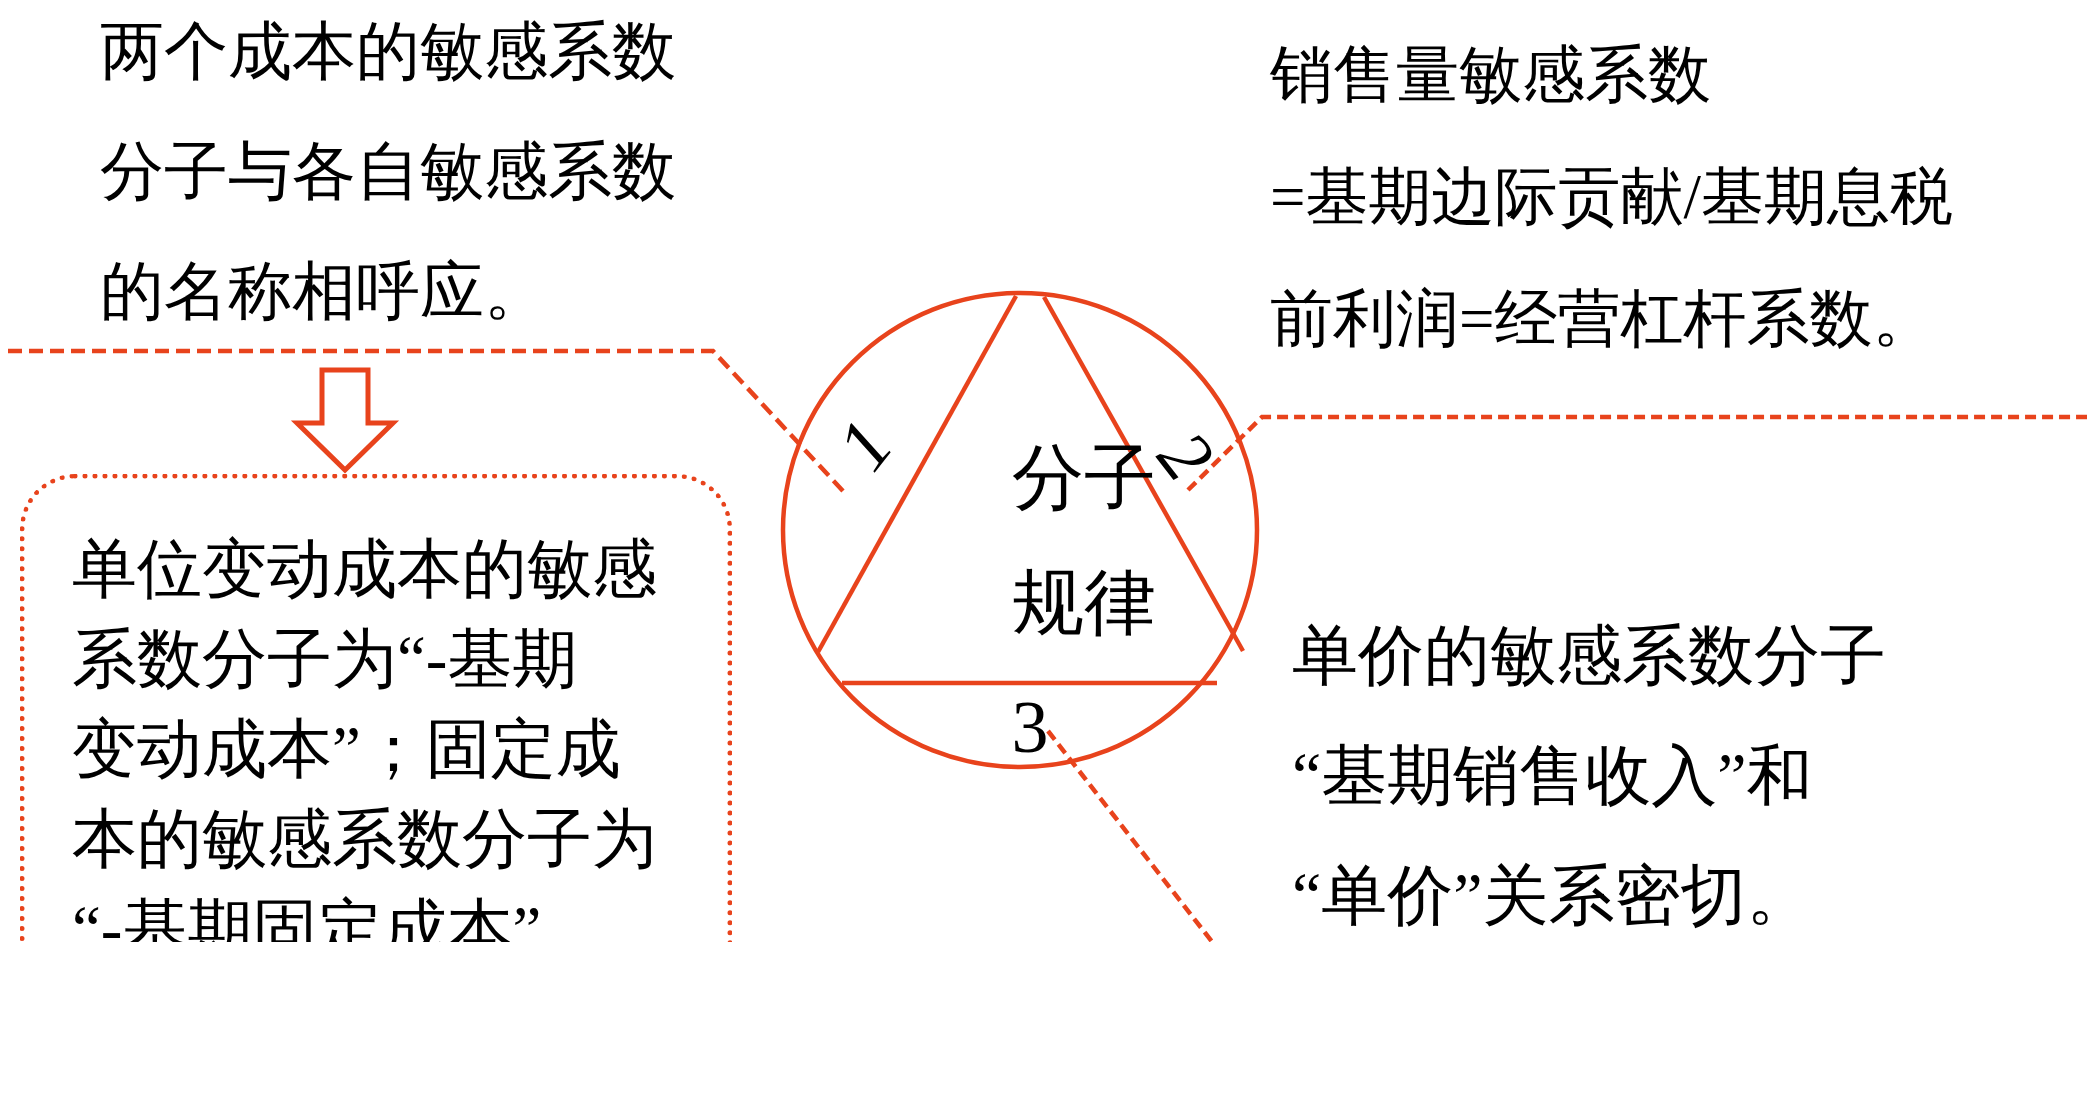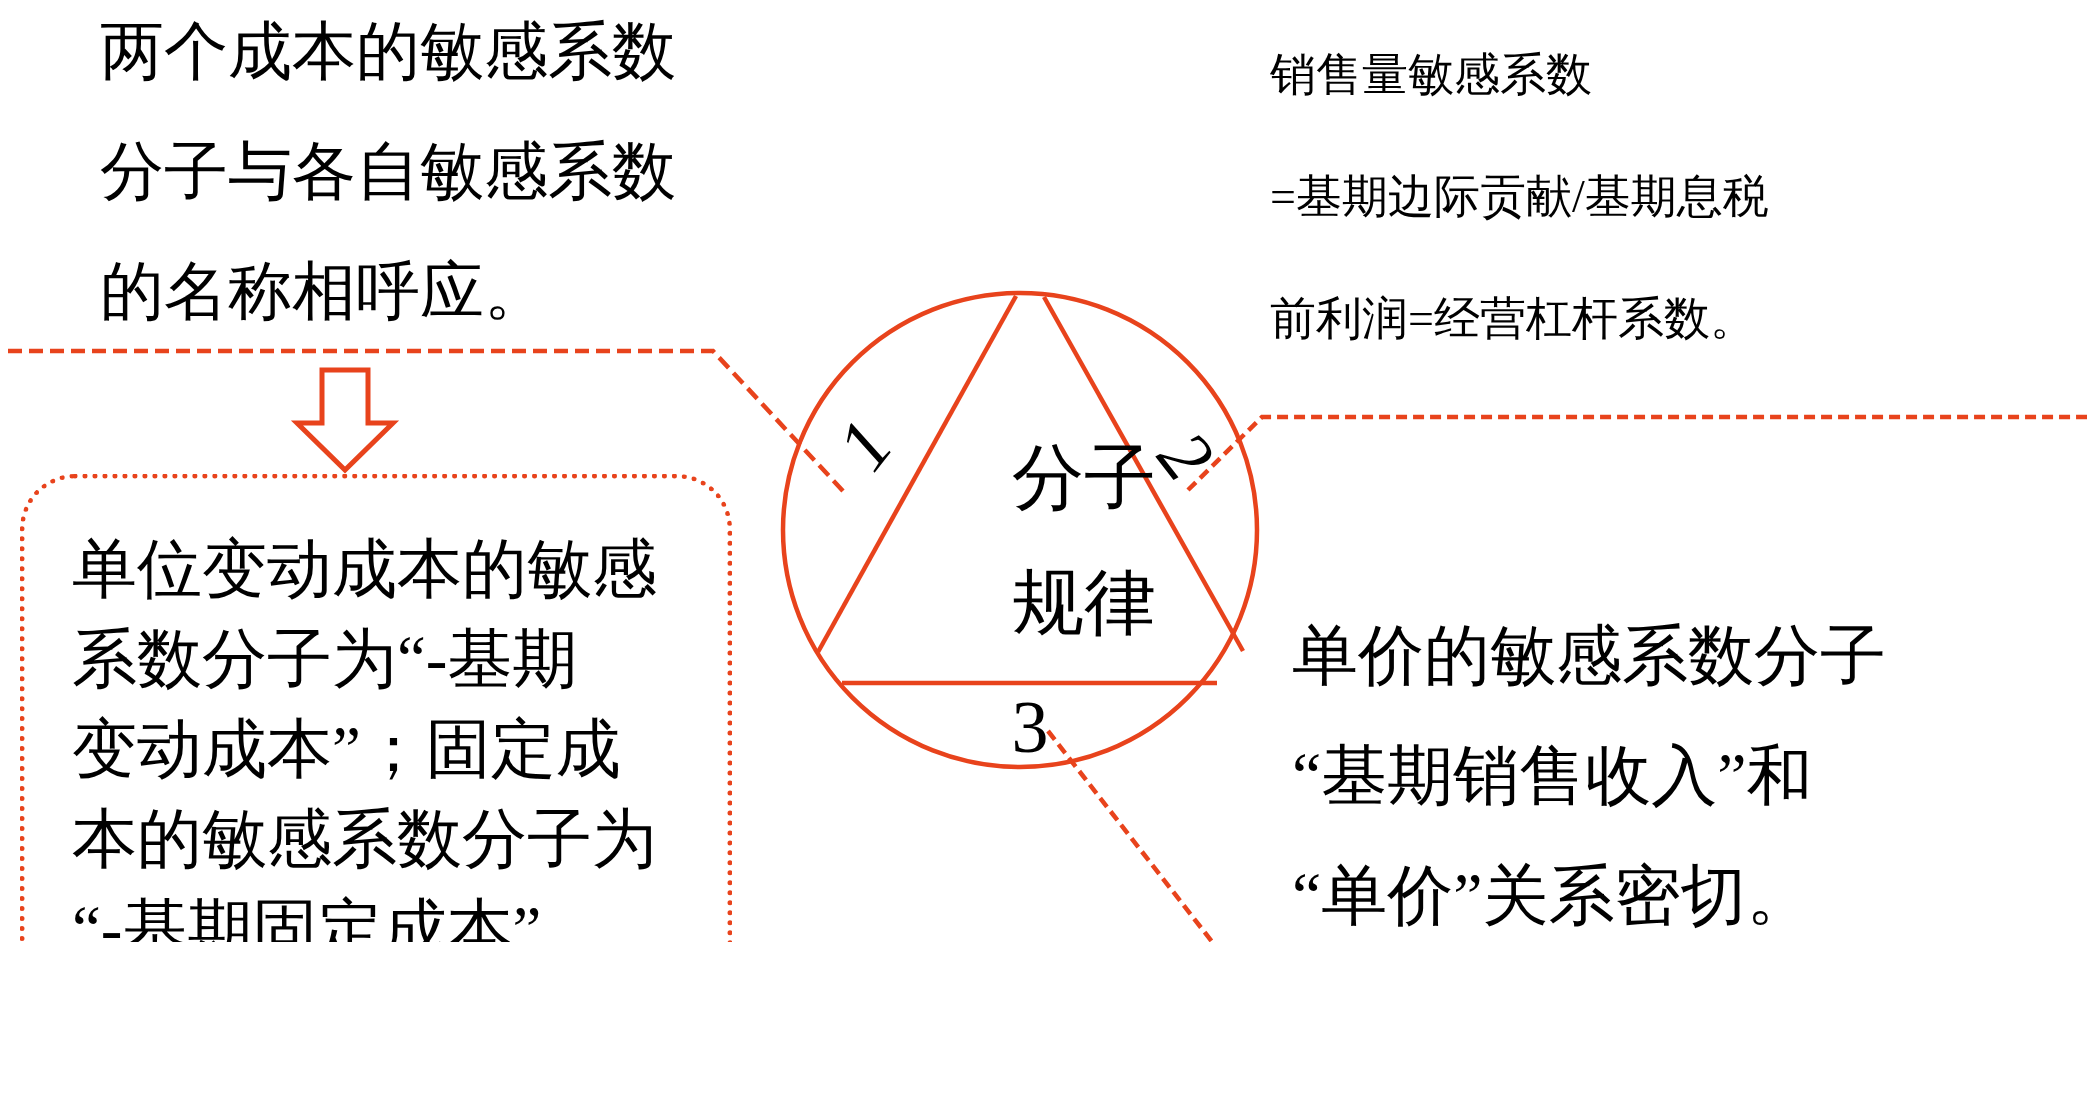--- a/index.html
+++ b/index.html
@@ -3,21 +3,21 @@
 <meta charset="utf-8">
 <style>
   html,body{margin:0;padding:0;background:#ffffff;}
   #canvas{
     position:relative;width:2087px;height:942px;overflow:hidden;background:#ffffff;
     font-family:"Liberation Serif","DejaVu Serif",serif;color:#000000;
   }
   #lines-layer{position:absolute;left:0;top:0;width:2087px;height:1106px;}
   .note{position:absolute;white-space:pre-line;color:#000;}
   .note.tl{left:100px;top:-8px;font-size:64px;line-height:120px;}
-  .note.tr{left:1270px;top:14px;font-size:46px;line-height:122px;}
+  .note.tr{left:1270px;top:14px;font-size:63px;line-height:122px;}
   .note.bx{left:72px;top:524px;font-size:65px;line-height:90px;width:660px;}
   .note.rt{left:1292px;top:596px;font-size:66px;line-height:120px;}
   .center-label{
     position:absolute;left:896px;top:416px;width:260px;text-align:right;
     font-size:72px;line-height:125px;white-space:pre-line;color:#000;
   }
   .dotted-box{
     position:absolute;left:20px;top:474px;width:702px;height:602px;
     border:5px dotted #e8431c;border-radius:55px;background:transparent;
   }

